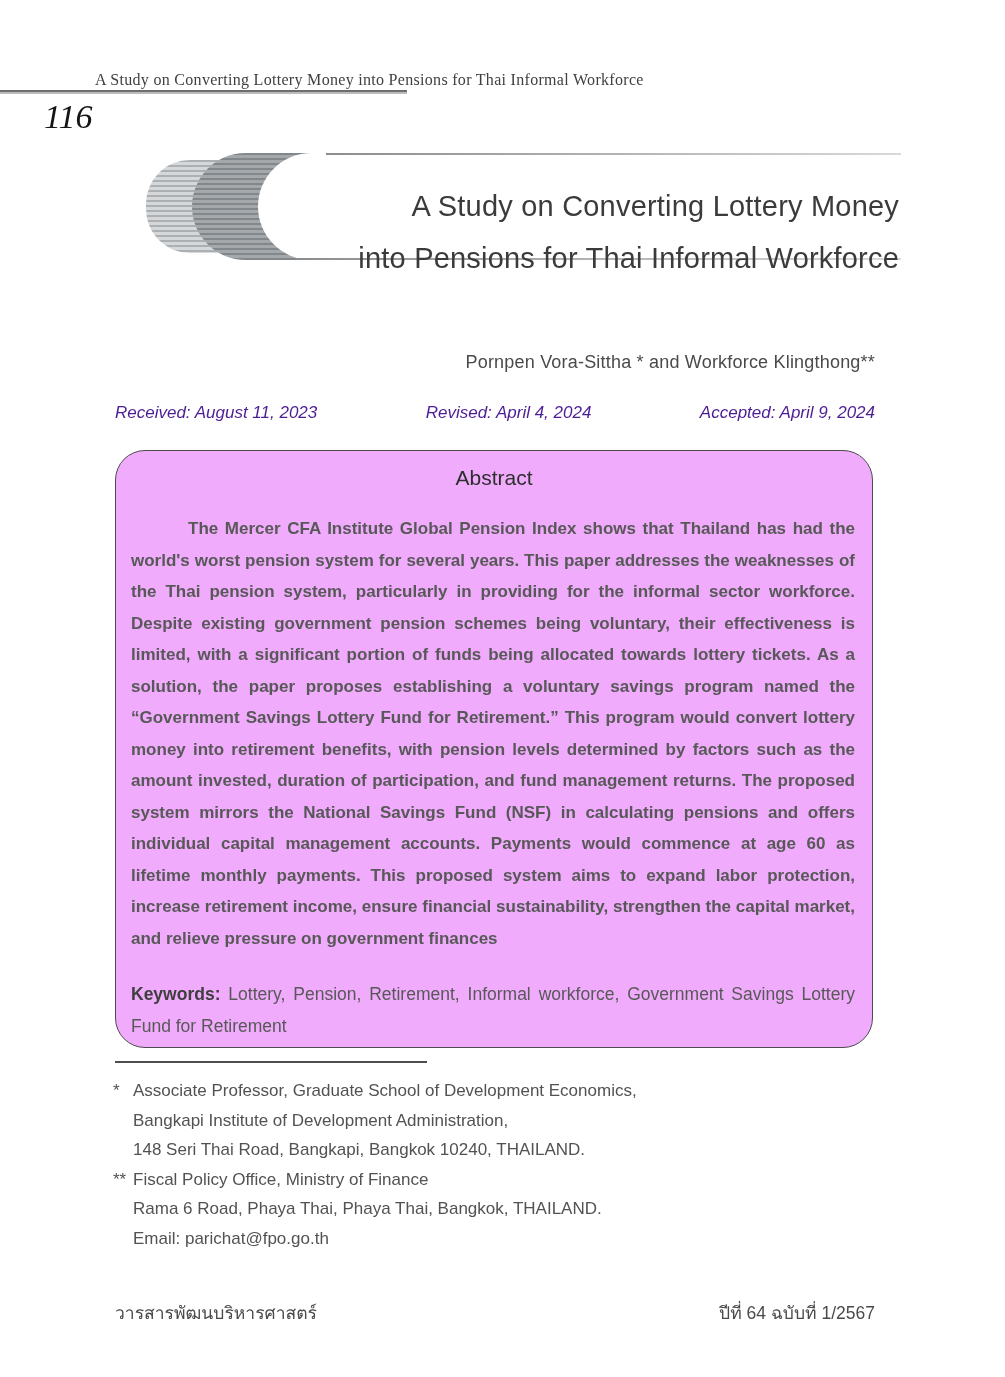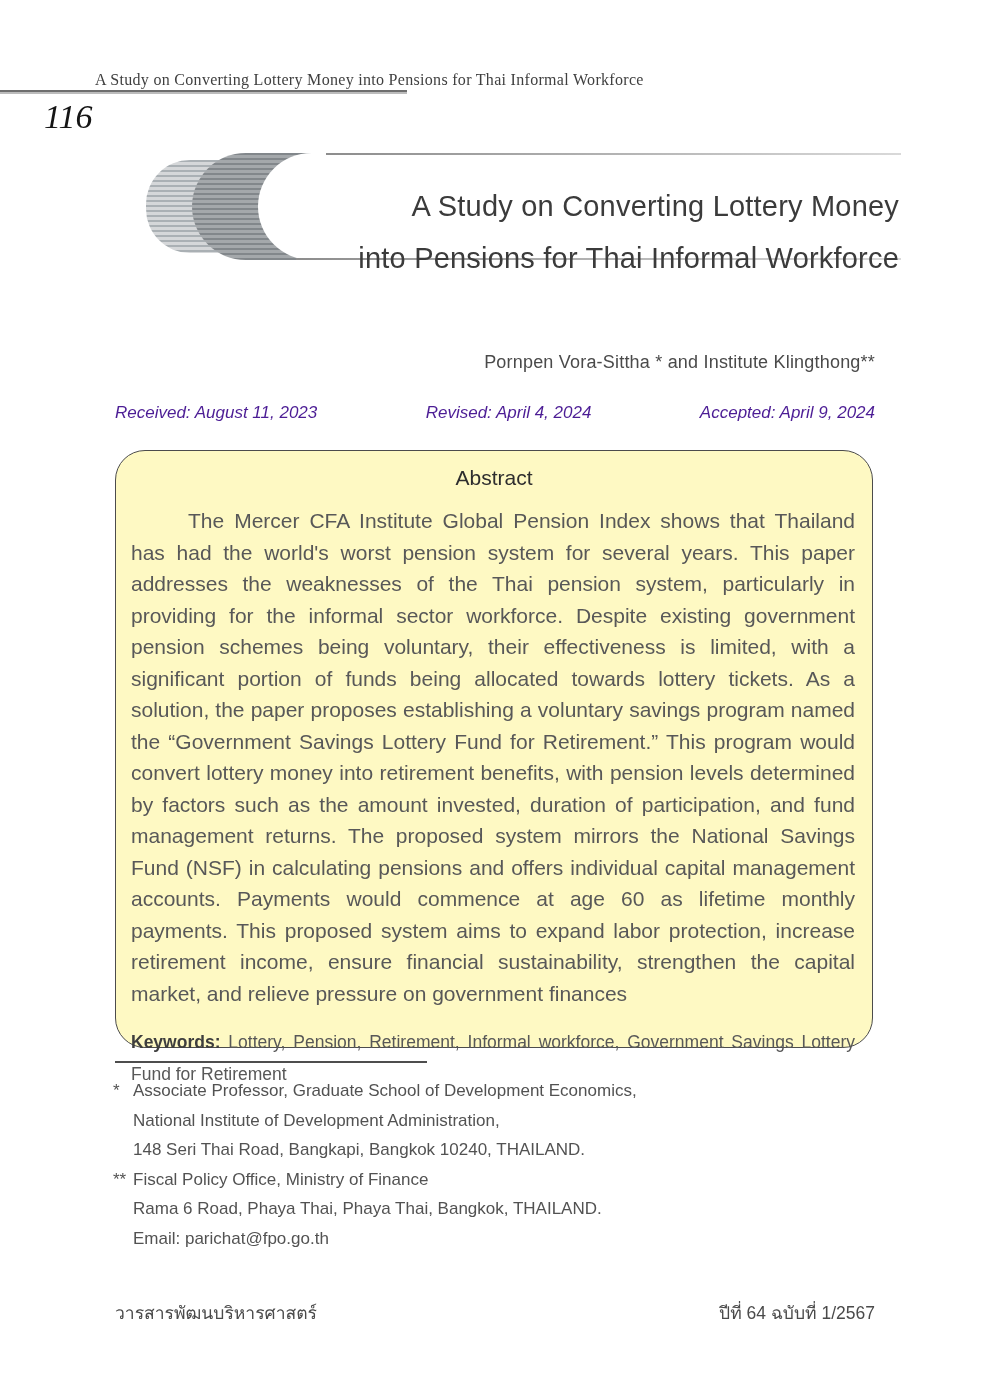--- a/index.html
+++ b/index.html
@@ -66,33 +66,33 @@
     position: absolute; left: 115px; right: 130px; top: 403px;
     display: flex; justify-content: space-between;
     font-style: italic; font-size: 17px; color: #4c1d95;
   }
 
   
   .abstract-box {
     position: absolute; left: 115px; top: 450px; width: 758px; height: 598px;
     box-sizing: border-box;
     border: 1.5px solid #4c4c4c; border-radius: 30px;
-    background: #fef9c3;
+    background: #f0abfc;
   }
   .abstract-heading {
     text-align: center; margin-top: 15px;
     font-size: 21px; color: #2e2e2e; font-weight: 500;
   }
   .abstract-body {
-    margin: 15px 17px 0 15px;
+    margin: 23px 17px 0 15px;
     text-align: justify; text-indent: 57px;
-    font-size: 21px; line-height: 31.5px; color: #585858;
+    font-size: 17px; line-height: 31.5px; color: #585858; font-weight: bold;
   }
   .abstract-keywords {
-    margin: 18px 17px 0 15px;
+    margin: 25px 17px 0 15px;
     text-align: justify;
     font-size: 17.5px; line-height: 31.5px; color: #585858;
   }
   .kw-label { font-weight: bold; color: #3e3e3e; }
 
   
   .footnote-rule {
     position: absolute; left: 115px; top: 1061px; width: 312px; height: 2px;
     background: #4d4d4d;
   }
@@ -125,21 +125,21 @@
     <div class="stripe-dark"></div>
     <div class="banner-card"></div>
     <div class="banner-line-top"></div>
     <div class="banner-line-bottom"></div>
     <div class="banner-title">
       <div>A Study on Converting Lottery Money</div>
       <div>into Pensions for Thai Informal Workforce</div>
     </div>
   </div>
 
-  <div class="authors">Pornpen  Vora-Sittha * and Institute  Klingthong**</div>
+  <div class="authors">Pornpen  Vora-Sittha * and Workforce  Klingthong**</div>
 
   <div class="dates-row">
     <span>Received: August 11, 2023</span>
     <span>Revised: April 4, 2024</span>
     <span>Accepted: April 9, 2024</span>
   </div>
 
   <div class="abstract-box">
     <div class="abstract-heading">Abstract</div>
     <p class="abstract-body">The Mercer CFA Institute Global Pension Index shows that Thailand has had the world's worst pension system for several years. This paper addresses the weaknesses of the Thai pension system, particularly in providing for the informal sector workforce. Despite existing government pension schemes being voluntary, their effectiveness is limited, with a significant portion of funds being allocated towards lottery tickets. As a solution, the paper proposes establishing a voluntary savings program named the “Government Savings Lottery Fund for Retirement.” This program would convert lottery money into retirement benefits, with pension levels determined by factors such as the amount invested, duration of participation, and fund management returns. The proposed system mirrors the National Savings Fund (NSF) in calculating pensions and offers individual capital management accounts. Payments would commence at age 60 as lifetime monthly payments. This proposed system aims to expand labor protection, increase retirement income, ensure financial sustainability, strengthen the capital market, and relieve pressure on government finances</p>
@@ -147,21 +147,21 @@
   </div>
 
   <div class="footnote-rule"></div>
   <div class="footnotes">
     <div class="fn-row">
       <span class="fn-marker">*</span>
       <span class="fn-text">Associate Professor, Graduate School of Development Economics,</span>
     </div>
     <div class="fn-row">
       <span class="fn-marker"></span>
-      <span class="fn-text">National Institute of Development Administration,</span>
+      <span class="fn-text">Bangkapi Institute of Development Administration,</span>
     </div>
     <div class="fn-row">
       <span class="fn-marker"></span>
       <span class="fn-text">148 Seri Thai Road, Bangkapi, Bangkok 10240, THAILAND.</span>
     </div>
     <div class="fn-row">
       <span class="fn-marker">**</span>
       <span class="fn-text">Fiscal Policy Office, Ministry of Finance</span>
     </div>
     <div class="fn-row">

